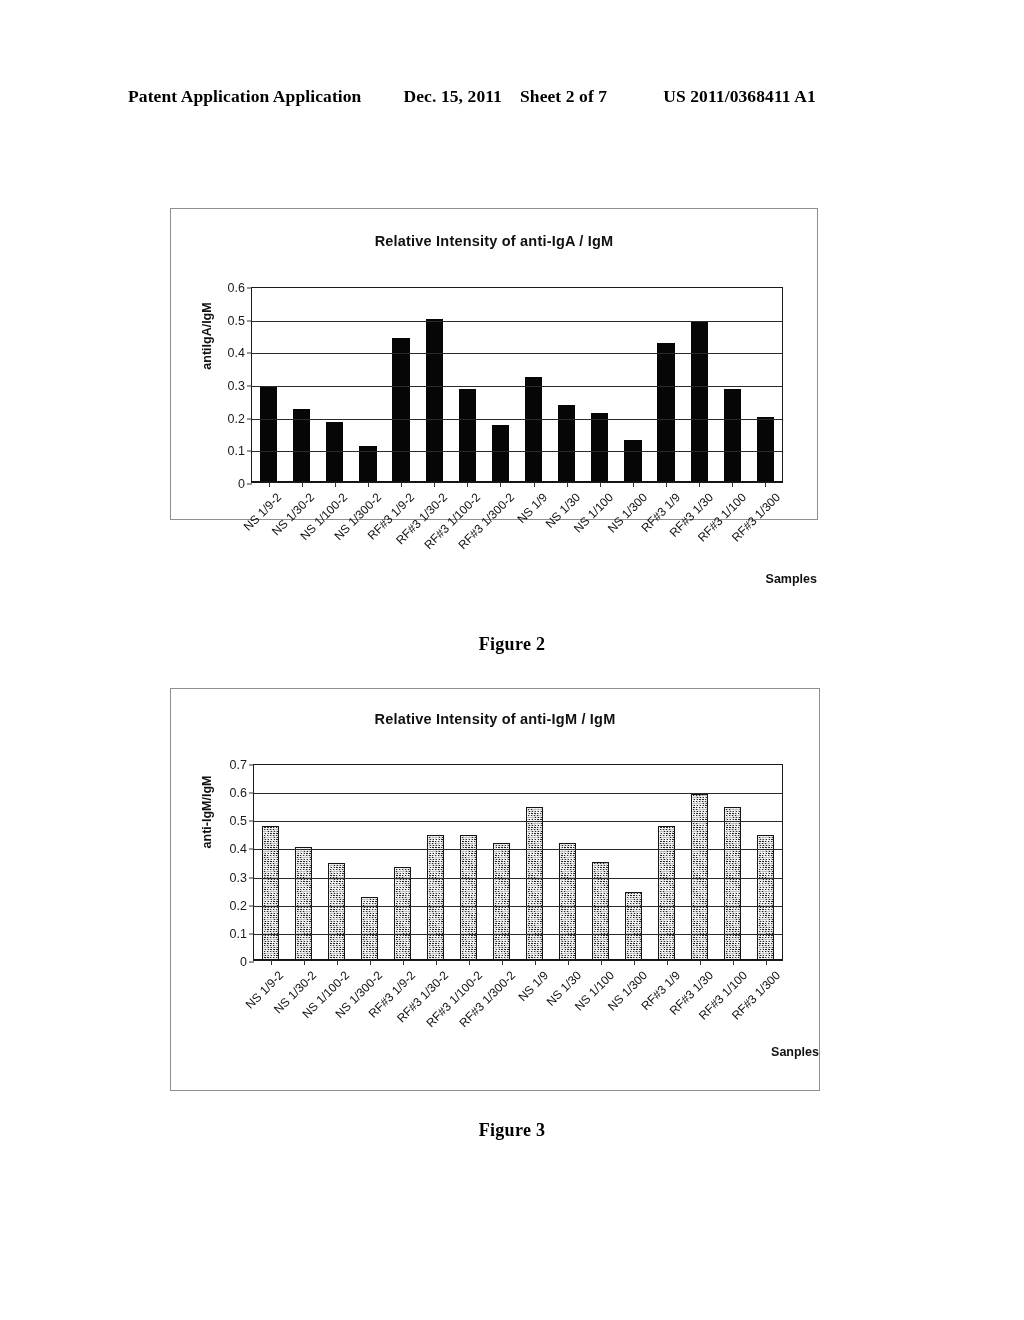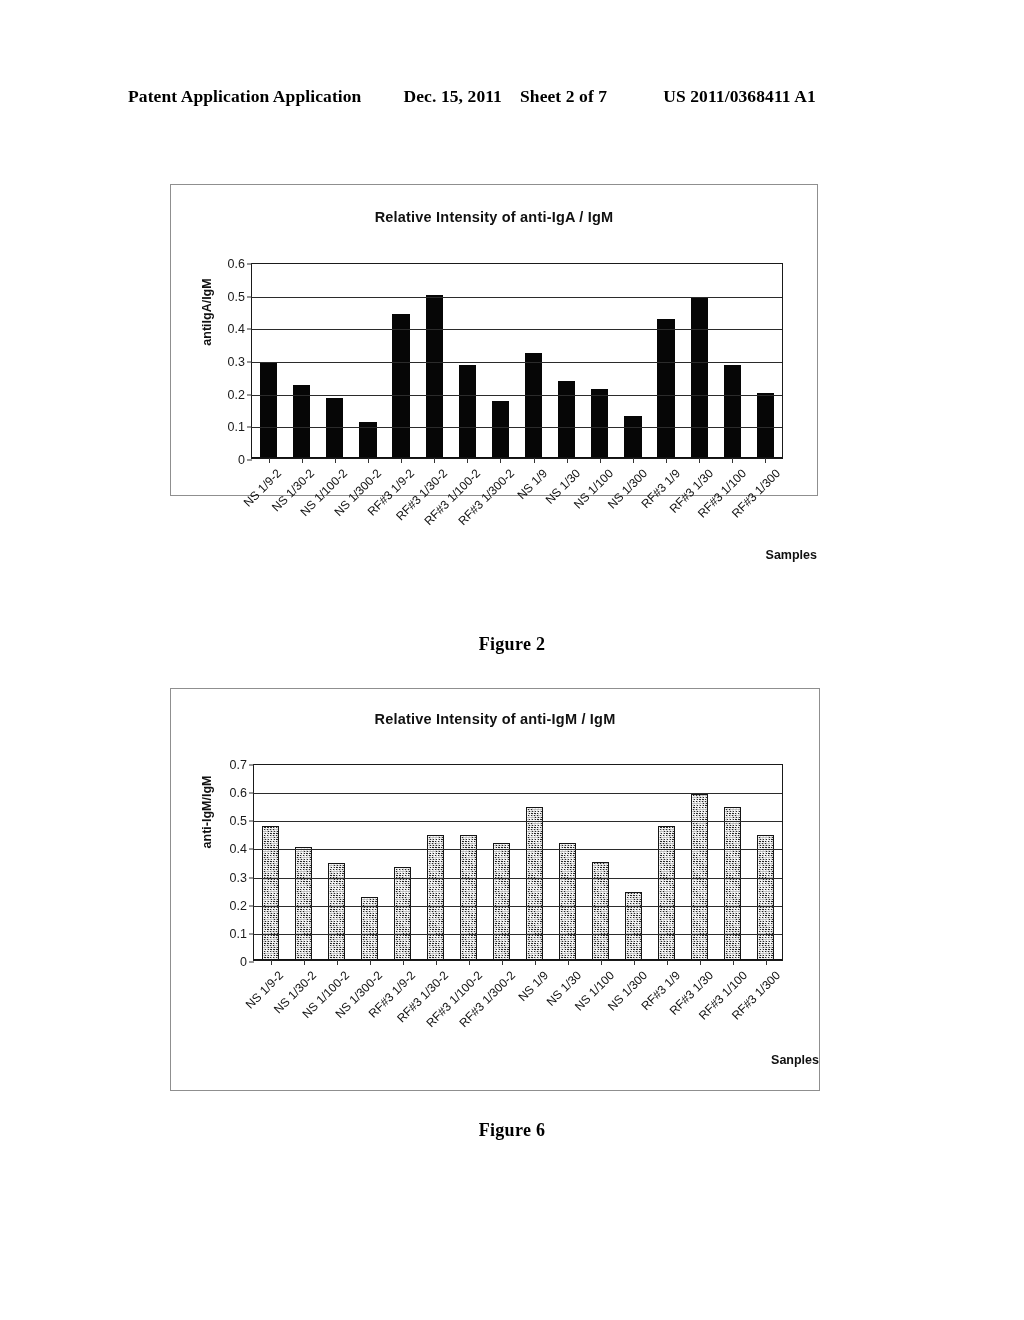--- a/index.html
+++ b/index.html
@@ -35,21 +35,21 @@
   .pub-header .h-sheet { margin-left: 18px; }
   .pub-header .h-num   { margin-left: 56px; }
 
   
   .fig-frame {
     position: absolute;
     border: 1px solid #8f8f8f;
     background: #ffffff;
     box-sizing: border-box;
   }
-  #figure2-frame { left: 170px; top: 184px; width: 648px; height: 312px; }
+  #figure2-frame { left: 170px; top: 208px; width: 648px; height: 312px; }
   #figure3-frame { left: 170px; top: 688px; width: 650px; height: 403px; }
 
   .fig-caption {
     position: absolute;
     width: 100%;
     text-align: center;
     font-family: "Liberation Serif", serif;
     font-weight: bold;
     font-size: 18px;
     letter-spacing: 0.3px;
@@ -495,16 +495,16 @@
         <div class="xlabel-slot" style="left: 454.475px;">
           <div class="xlabel">RF#3 1/30</div>
         </div>
         <div class="xlabel-slot" style="left: 487.6px;">
           <div class="xlabel">RF#3 1/100</div>
         </div>
         <div class="xlabel-slot" style="left: 520.725px;">
           <div class="xlabel">RF#3 1/300</div>
         </div>
       </div>
-    <div class="x-axis-title" id="xtitle-1" style="top: 364px;">Sanples</div>
+    <div class="x-axis-title" id="xtitle-1" style="top: 356px;">Sanples</div>
   </div>
 </div>
-<div class="fig-caption" id="figure3-caption">Figure 6</div>
+<div class="fig-caption" id="figure3-caption">Figure 3</div>
 
 </body></html>

